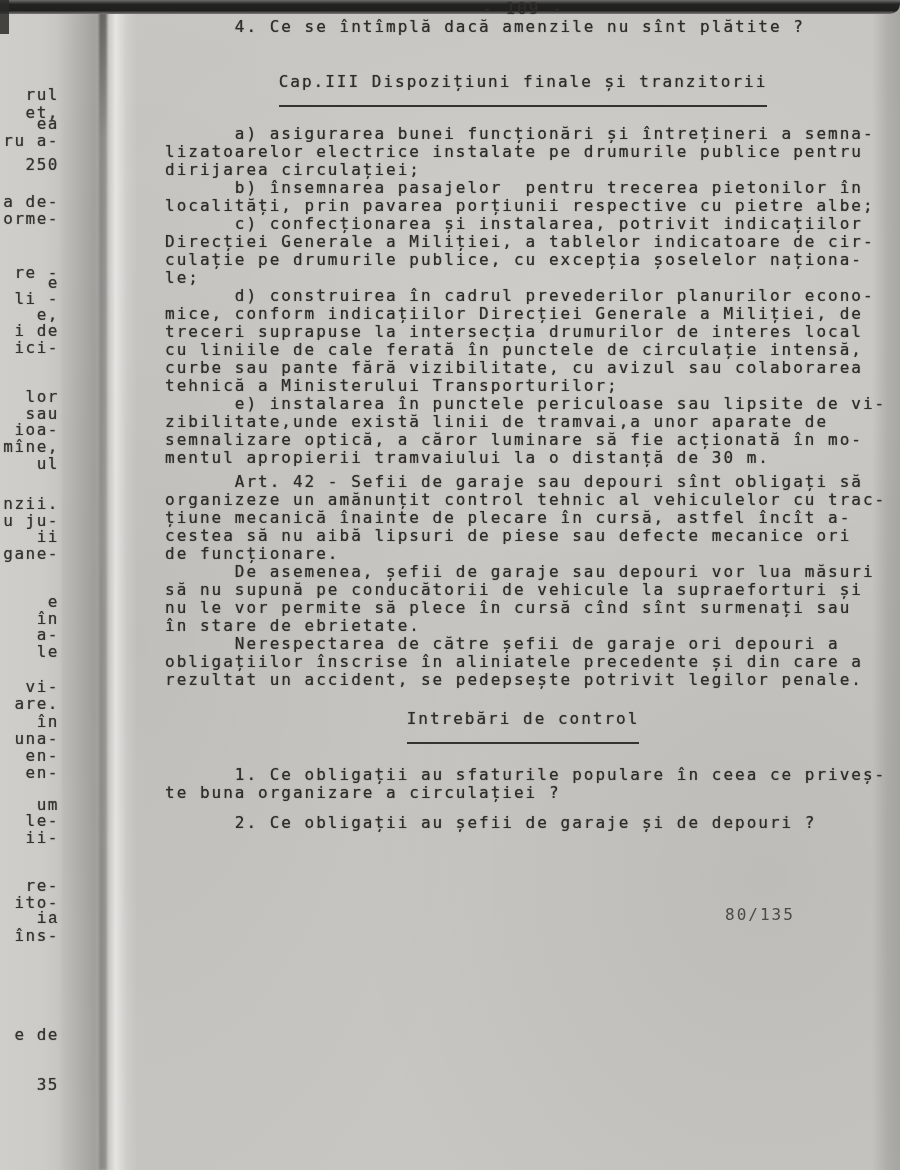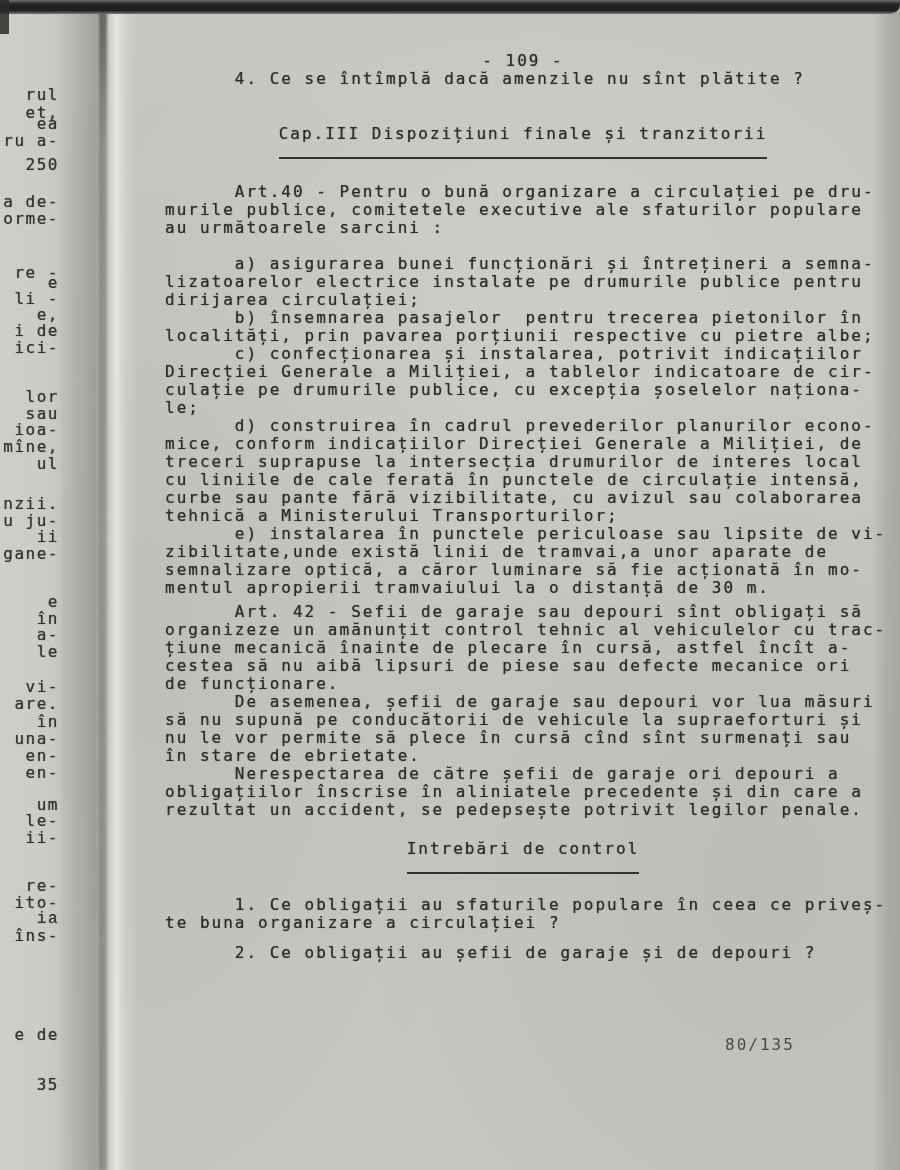--- a/index.html
+++ b/index.html
@@ -74,21 +74,21 @@
     position: absolute; left: 165px; top: 0; width: 716px;
   }
   .line {
     white-space: pre;
     font: 16px/18px "DejaVu Sans Mono", monospace;
     letter-spacing: 2px;
     color: #2f2d2a;
     text-shadow: 0 0 1px rgba(47,45,42,0.78);
   }
   .center { text-align: center; }
-  .pn { margin-top: 52px; }
+  .pn { }
   .q3 { margin-top: 18px; }
   .heading { text-align: center; margin-top: 36px; }
   .heading .u {
     display: inline-block;
     border-bottom: 2px solid #35332f;
     padding-bottom: 14px;
     white-space: pre;
     font: 16px/18px "DejaVu Sans Mono", monospace;
     letter-spacing: 2px;
     color: #2f2d2a;
@@ -161,23 +161,20 @@
 
   <main class="column">
     <div class="line center pn">- 109 -</div>
 
     <div class="line">      4. Ce se întîmplă dacă amenzile nu sînt plătite ?</div>
 
     <div class="heading">
       <span class="u">Cap.III Dispozițiuni finale și tranzitorii</span>
     </div>
 
-    <div class="line art40">      Art.40 - Pentru o bună organizare a circulației pe dru-
-murile publice, comitetele executive ale sfaturilor populare
-au următoarele sarcini :</div>
     <div class="line item-a">      a) asigurarea bunei funcționări și întrețineri a semna-
 lizatoarelor electrice instalate pe drumurile publice pentru
 dirijarea circulației;</div>
     <div class="line">      b) însemnarea pasajelor  pentru trecerea pietonilor în
 localități, prin pavarea porțiunii respective cu pietre albe;</div>
     <div class="line">      c) confecționarea și instalarea, potrivit indicațiilor
 Direcției Generale a Miliției, a tablelor indicatoare de cir-
 culație pe drumurile publice, cu excepția șoselelor naționa-
 le;</div>
     <div class="line">      d) construirea în cadrul prevederilor planurilor econo-

